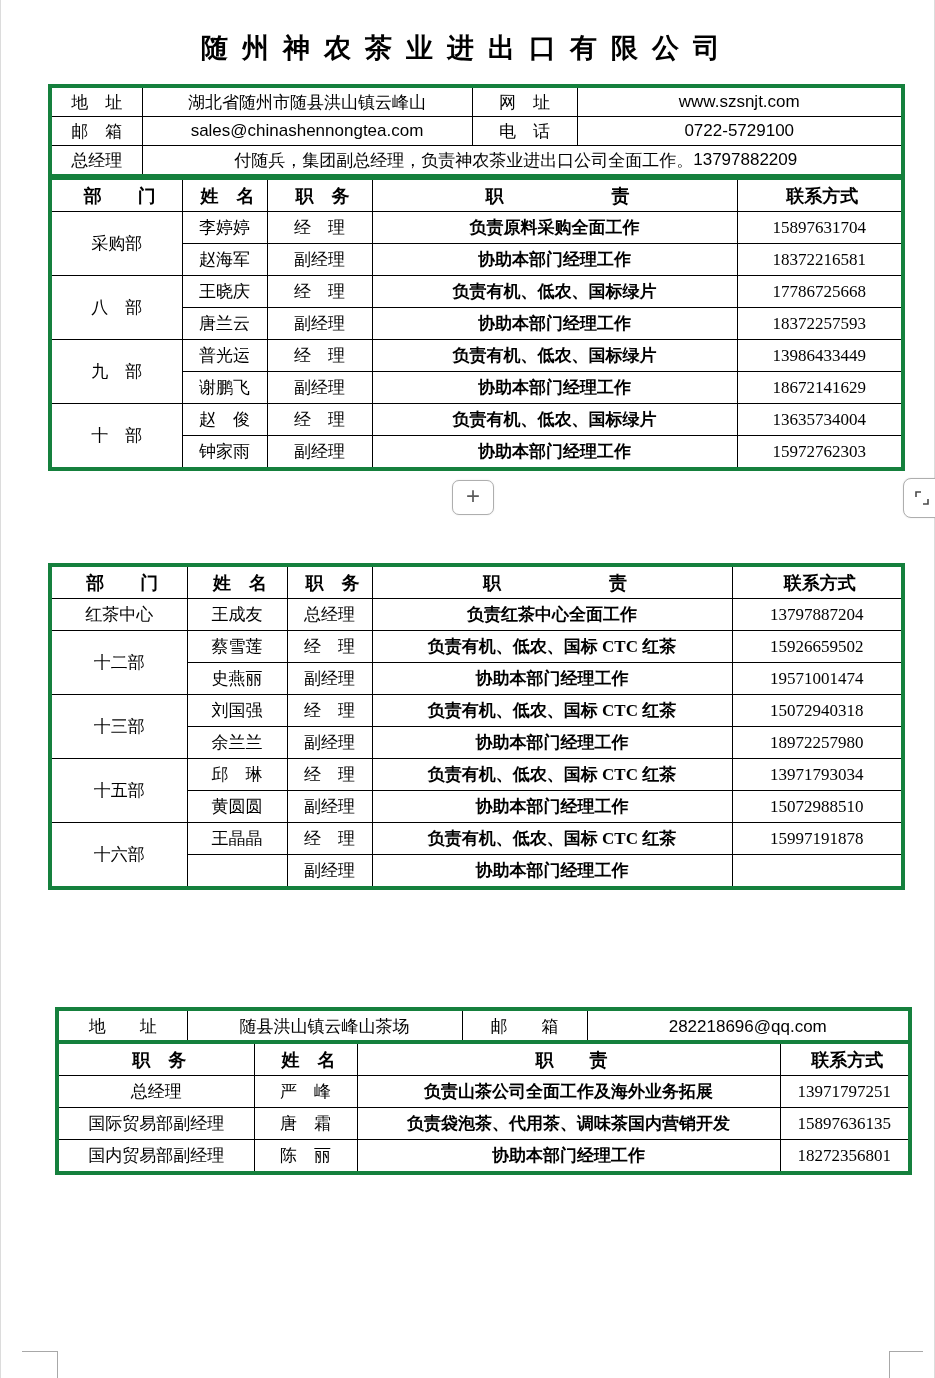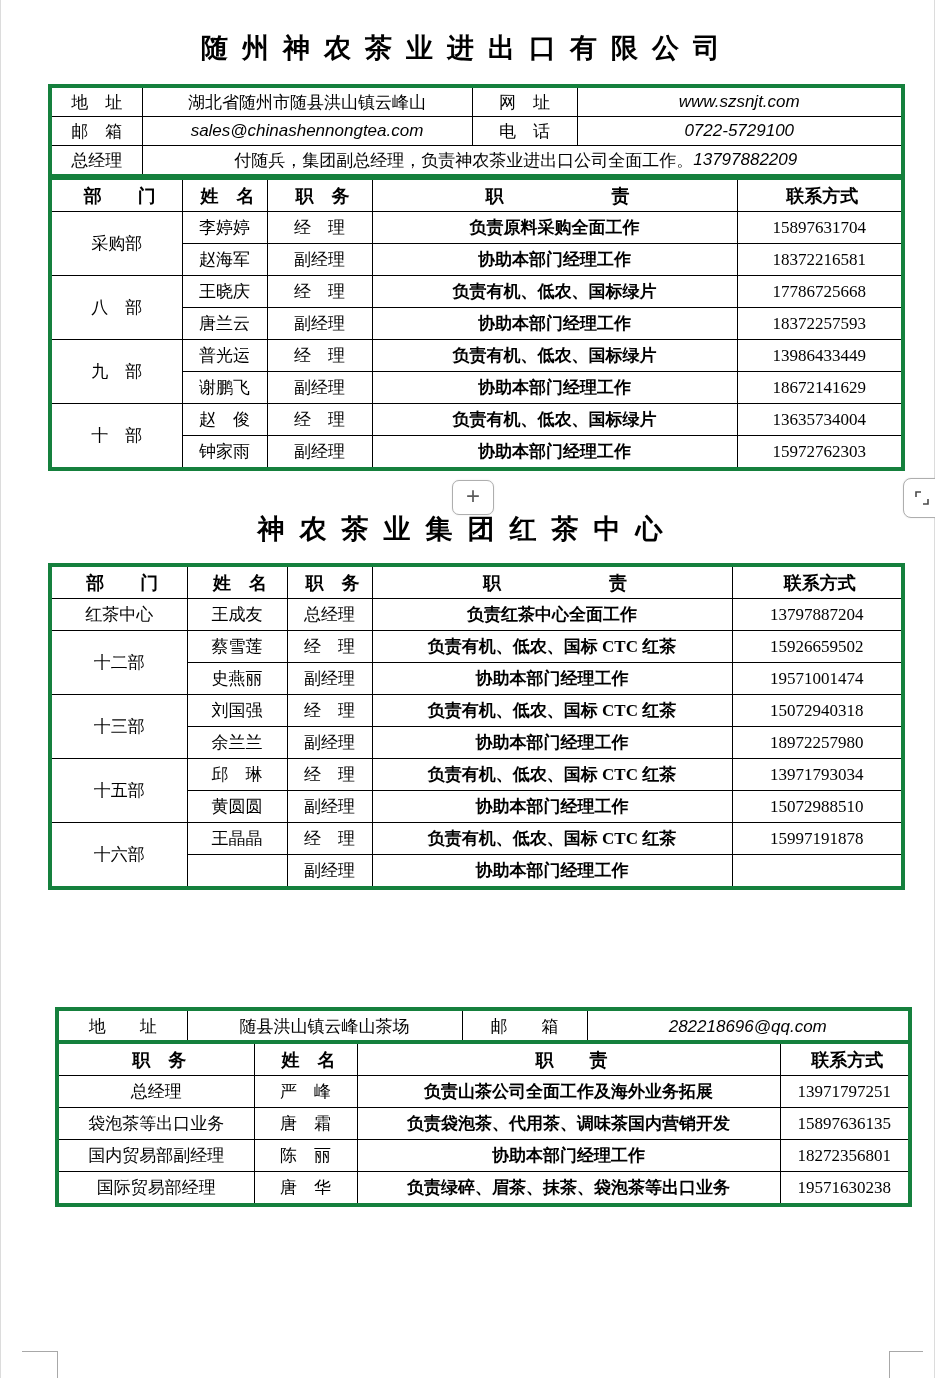--- a/index.html
+++ b/index.html
@@ -19,21 +19,21 @@
   table.tbl { position:absolute; border-collapse:collapse; table-layout:fixed;
     background:#fff; border:4px solid #15803d; }
   table.tbl td { border:1px solid #000; font-size:17px; text-align:center;
     vertical-align:middle; padding:0 2px; height:31px; overflow:hidden; white-space:nowrap; }
   #info1 td { height:28px; }
   #addr3 td { height:31px; }
   #addr3 { border-bottom:3px solid #000; }
   tr.hd td { font-weight:bold; font-size:18px;padding-left:8px; }
   td.duty { text-align:left; padding-left:10px;font-weight:bold; }
   td.lv { text-align:left; padding-left:10px; }
-  .sans { font-family:"Liberation Sans","DejaVu Sans",sans-serif;font-style:italic; }
+  .sans { font-family:"Liberation Sans","DejaVu Sans",sans-serif; }
   td.deptTop { vertical-align:top; padding-top:6px; }
   .gmrow { display:flex; justify-content:center; align-items:center; padding:0 20px 0 8px; }
 
   .plus-btn { position:absolute; left:452px; top:480px; width:40px; height:33px;
     border:1px solid #aeaeae; border-radius:7px; background:#fff; color:#5a5a5a;
     font-size:24px; font-weight:300; line-height:30px; text-align:center;
     font-family:"Liberation Sans","DejaVu Sans",sans-serif; box-shadow:0 0 2px rgba(0,0,0,.10); }
   .expand-btn { position:absolute; left:903px; top:478px; width:46px; height:40px;
     border:1px solid #aeaeae; border-radius:8px; background:#fff;
     display:flex; align-items:center; padding-left:9px; box-sizing:border-box;
@@ -158,21 +158,20 @@
     </table>
 
   <div class="plus-btn">+</div>
   <div class="expand-btn">
     <svg width="18" height="18" viewBox="0 0 18 18">
       <path d="M3 8 L3 3 L8 3" fill="none" stroke="#4a4a4a" stroke-width="1.6"></path>
       <path d="M15 10 L15 15 L10 15" fill="none" stroke="#4a4a4a" stroke-width="1.6"></path>
     </svg>
   </div>
 
-  <h1 class="doc-title t2">神农茶业集团红茶中心</h1>
 
   <table class="tbl" style="left:48px; top:563px; width:853px;">
     <colgroup>
         <col style="width:137px">
         <col style="width:100px">
         <col style="width:85px">
         <col style="width:360px">
         <col style="width:171px">
       </colgroup>
     <tbody>
@@ -277,36 +276,30 @@
       <td>职　　责</td>
       <td>联系方式</td>
     </tr>
     <tr>
       <td>总经理</td>
       <td>严　峰</td>
       <td class="duty">负责山茶公司全面工作及海外业务拓展</td>
       <td>13971797251</td>
     </tr>
     <tr>
-      <td>袋泡茶等出口业务</td>
+      <td>国际贸易部副经理</td>
       <td>唐　霜</td>
       <td class="duty">负责袋泡茶、代用茶、调味茶国内营销开发</td>
       <td>15897636135</td>
     </tr>
     <tr>
       <td>国内贸易部副经理</td>
       <td>陈　丽</td>
       <td class="duty">协助本部门经理工作</td>
       <td>18272356801</td>
-    </tr>
-    <tr>
-      <td>国际贸易部经理</td>
-      <td>唐　华</td>
-      <td class="duty">负责绿碎、眉茶、抹茶、袋泡茶等出口业务</td>
-      <td>19571630238</td>
     </tr>
   </tbody>
     </table>
 
   <div class="mark lh"></div>
   <div class="mark lv2"></div>
   <div class="mark rh"></div>
   <div class="mark rv"></div>
 </div>
 

